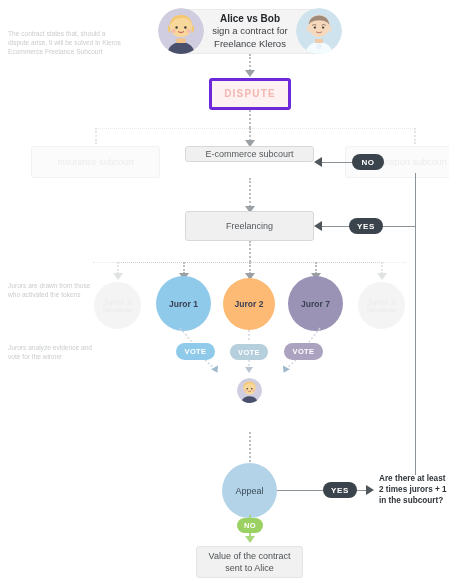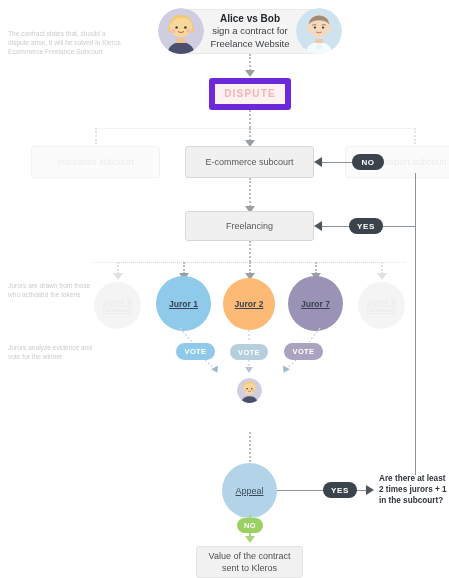--- a/index.html
+++ b/index.html
@@ -24,21 +24,21 @@
     line-height:12px;
     box-sizing:border-box;
   }
   .box.ghost{
     background:#fbfbfb;
     border:1px solid #f2f2f2;
     color:#ececec;
   }
   .box.dispute{
     background:#fdf2f1;
-    border:6px solid #6d28d9;
+    border:3px solid #6d28d9;
     color:#f3b6b0;
     letter-spacing:1.2px;
     font-size:10px;
     font-weight:bold;
   }
   .box.header{
     background:#f4f4f4;
     border:1px solid #eaeaea;
     border-radius:4px;
     flex-direction:column;
@@ -58,21 +58,20 @@
   }
 
   
   .circ{
     position:absolute;border-radius:50%;
     display:flex;flex-direction:column;
     align-items:center;justify-content:center;
     font-size:8.5px;font-weight:bold;color:#3b4155;
     text-align:center;line-height:10px;
     box-sizing:border-box;
-    text-decoration:underline;
   }
   .circ.ghost{color:#ececec;font-weight:bold;}
   .circ .sub{font-size:5.2px;font-weight:normal;line-height:7px;color:#e8e8e8;}
   .circ.appeal{
     background:#b3d3e8;color:#3c4a57;font-weight:normal;font-size:9px;
   }
 
   
   .pill{
     position:absolute;border-radius:9px;
@@ -122,21 +121,21 @@
 </head>
 <body>
 
 <div id="stage">
 
   <div class="note" style="left:8px;top:24px;width:118px;">The contract states that, should a dispute arise, ti will be solved in Kleros Ecommerce Freelance Subcourt</div>
 
   <div class="box header" style="left:180px;top:4px;width:140px;height:45px;">
     <b>Alice vs Bob</b>
     <span>sign a contract for</span>
-    <span>Freelance Website</span>
+    <span>Freelance Kleros</span>
   </div>
 
   <div class="av" style="left:158px;top:3px;width:46px;height:46px;">
     <svg viewBox="0 0 46 46" width="46" height="46">
       <circle cx="23" cy="23" r="23" fill="#cfcddf"></circle>
       <g>
         <path d="M23 7c-7 0-11 5-11 11 0 6 4 11 11 11s11-5 11-11c0-6-4-11-11-11z" fill="#f8d79a"></path>
         <path d="M12 17c0-6 4.5-10 11-10s11 4 11 10c0 0-1.2-5-5-6.5C25 9 18 9.5 15.5 12.5 13.6 14.7 12 17 12 17z" fill="#f5c86f"></path>
         <path d="M11.5 17c-1.4 0-2 2-1.6 4.4.4 2.3 1.6 3.4 2.5 3.2z" fill="#f5c86f"></path>
         <path d="M34.5 17c1.4 0 2 2 1.6 4.4-.4 2.3-1.6 3.4-2.5 3.2z" fill="#f5c86f"></path>
@@ -183,21 +182,21 @@
   <div class="hdot faint" style="left:95px;top:123px;width:320px;"></div>
   <div class="vdot faint" style="left:95px;top:123px;height:16px;"></div>
   <div class="vdot faint" style="left:414px;top:123px;height:16px;"></div>
   <div class="vdot" style="left:249px;top:123px;height:13px;"></div>
   <div class="arw down" style="left:245px;top:135px;"></div>
 
   <div class="box ghost" style="left:31px;top:141px;width:129px;height:32px;">
     <span>Insurance subcourt</span>
   </div>
 
-  <div class="box" style="left:185px;top:141px;width:129px;height:32px;">
+  <div class="box" style="left:185px;top:141px;width:129px;height:16px;">
     <span>E-commerce subcourt</span>
   </div>
 
   <div class="box ghost" style="left:345px;top:141px;width:129px;height:32px;">
     <span>Transport subcourt</span>
   </div>
 
   <div class="hline" style="left:322px;top:157px;width:38px;"></div>
   <div class="arw left" style="left:314px;top:152px;"></div>
   <div class="pill dark" style="left:352px;top:149px;width:32px;height:16px;">
@@ -319,19 +318,19 @@
   </div>
 
   <div class="vline green" style="left:249px;top:510px;height:25px;"></div>
   <div class="pill green" style="left:237px;top:513px;width:26px;height:15px;">
     <span>NO</span>
   </div>
   <div class="arw down green" style="left:245px;top:531px;"></div>
 
   <div class="box final" style="left:196px;top:541px;width:107px;height:32px;flex-direction:column;">
     <span>Value of the contract</span>
-    <span>sent to Kleros</span>
+    <span>sent to Alice</span>
   </div>
 
   <div class="note" style="left:8px;top:276px;">Jurors are drawn from those who activated the tokens</div>
   <div class="note" style="left:8px;top:338px;">Jurors analyze evidence and vote for the winner</div>
 
 </div>
 
 </body></html>

